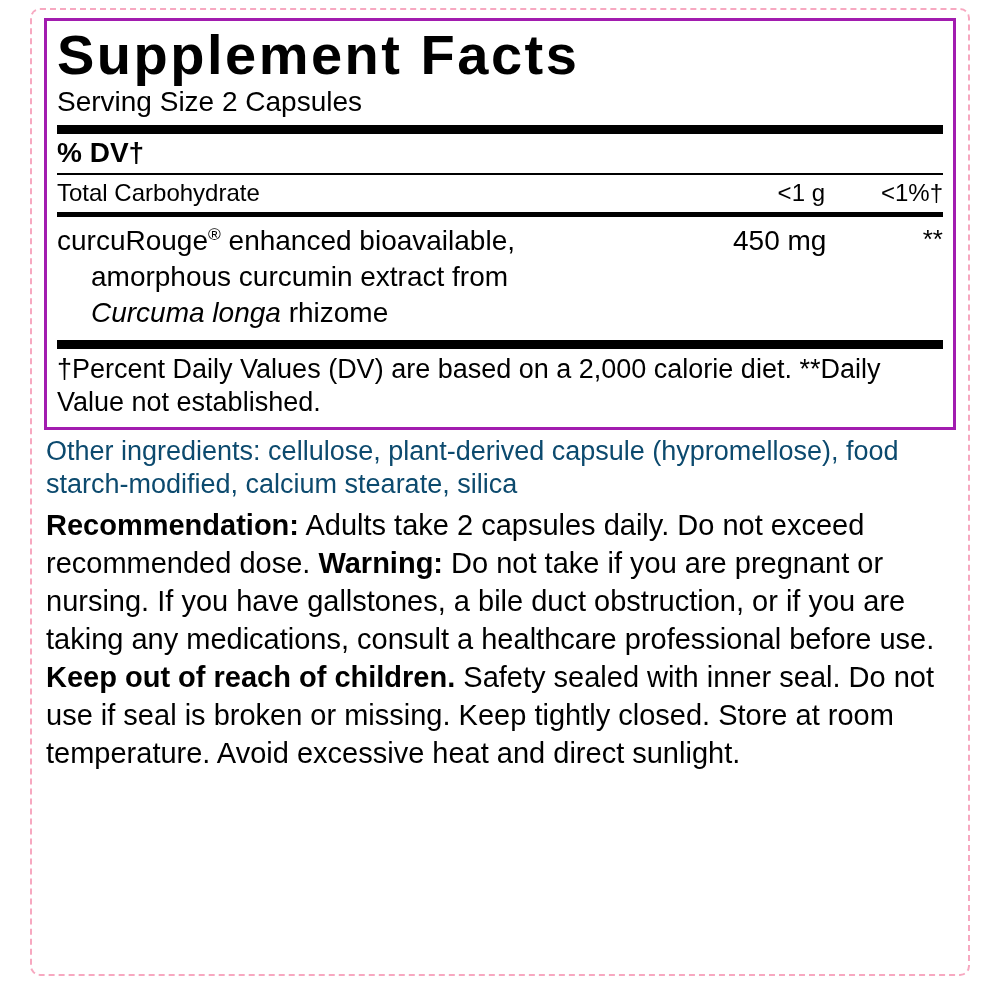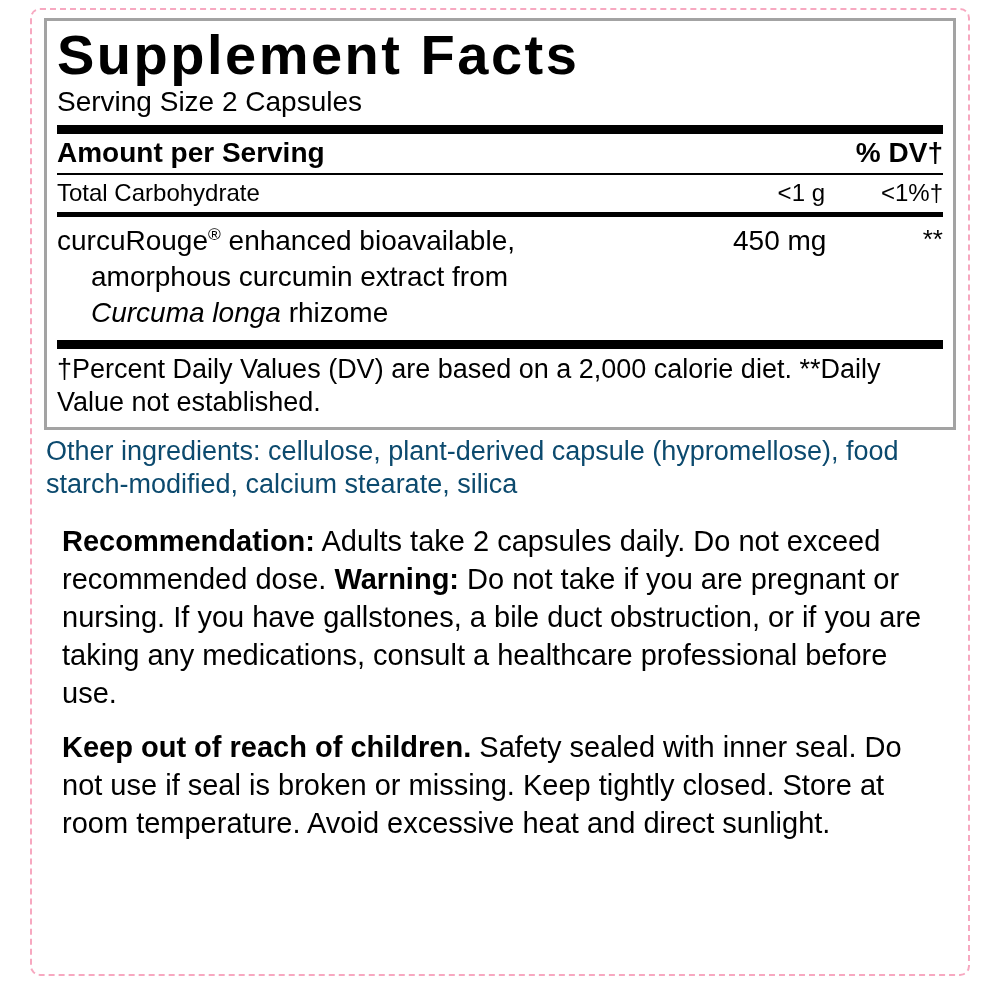--- a/index.html
+++ b/index.html
@@ -38,21 +38,21 @@
 
   .content {
     position: absolute;
     left: 44px;
     top: 18px;
     width: 912px;
   }
 
   
   .sf-panel {
-    border: 3px solid #a3a3a3;
+    border: 3px solid #a21caf;
     box-sizing: border-box;
     padding: 4px 10px 6px 10px;
     background: #fff;
   }
 
   .sf-title {
     font-size: 56px;
     font-weight: bold;
     letter-spacing: 2.5px;
     line-height: 1.0;
@@ -150,21 +150,21 @@
     line-height: 1.22;
     color: #0c4a6e;
     padding: 5px 2px 2px 2px;
   }
 
   .body-text {
     font-size: 29px;
     line-height: 1.31;
     padding: 4px 2px 0 2px;
   }
-  .body-text p { margin: 16px; }
+  .body-text p { margin: 0; }
   .body-text b { font-weight: bold; }
 </style>
 </head>
 <body>
 
 <div id="page">
 
   <div class="trim"></div>
 
   <div class="content">
@@ -173,21 +173,20 @@
 
       <div class="sf-title">Supplement Facts</div>
 
       <div class="sf-serving-row">
         <span>Serving Size 2 Capsules</span>
       </div>
 
       <div class="rule-thick"></div>
 
       <div class="amount-row">
-        <span>Amount per Serving</span>
         <span>
           <span>% DV</span><span>†</span>
         </span>
       </div>
 
       <div class="rule-thin"></div>
 
       <div class="nutrient-row">
         <span class="nut-name">Total Carbohydrate</span>
         <span class="nut-amt">&lt;1 g</span>

